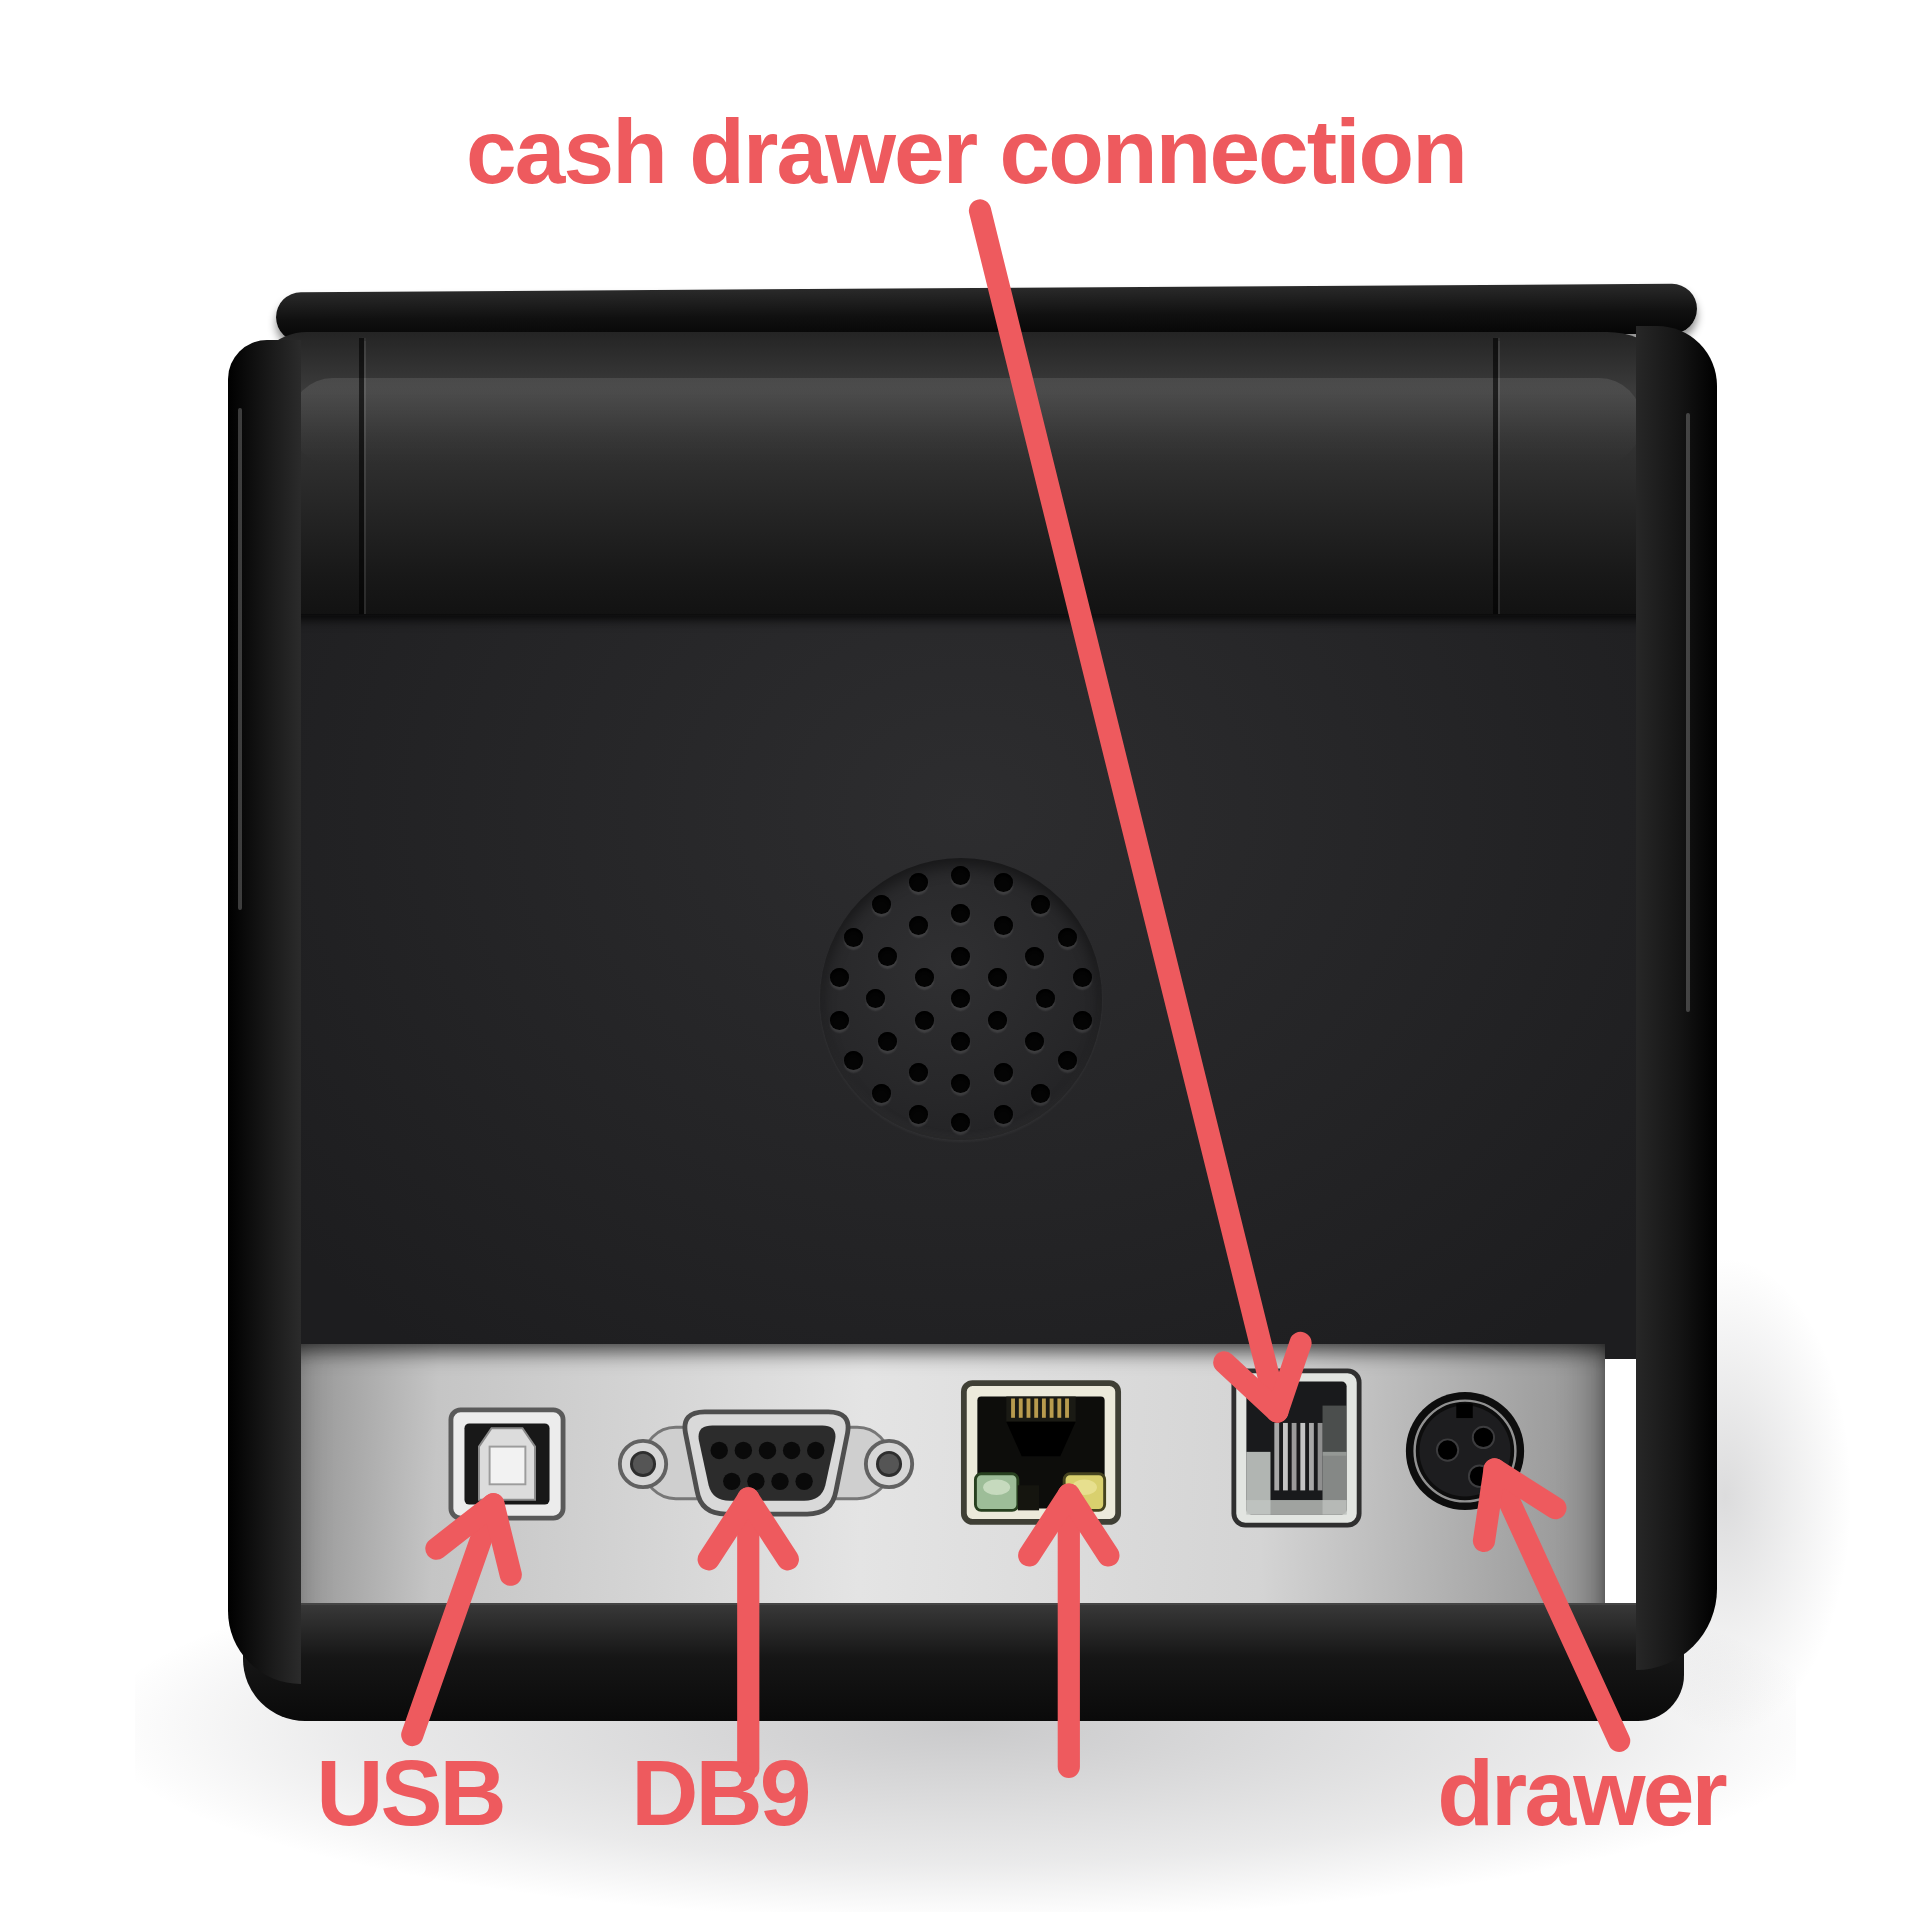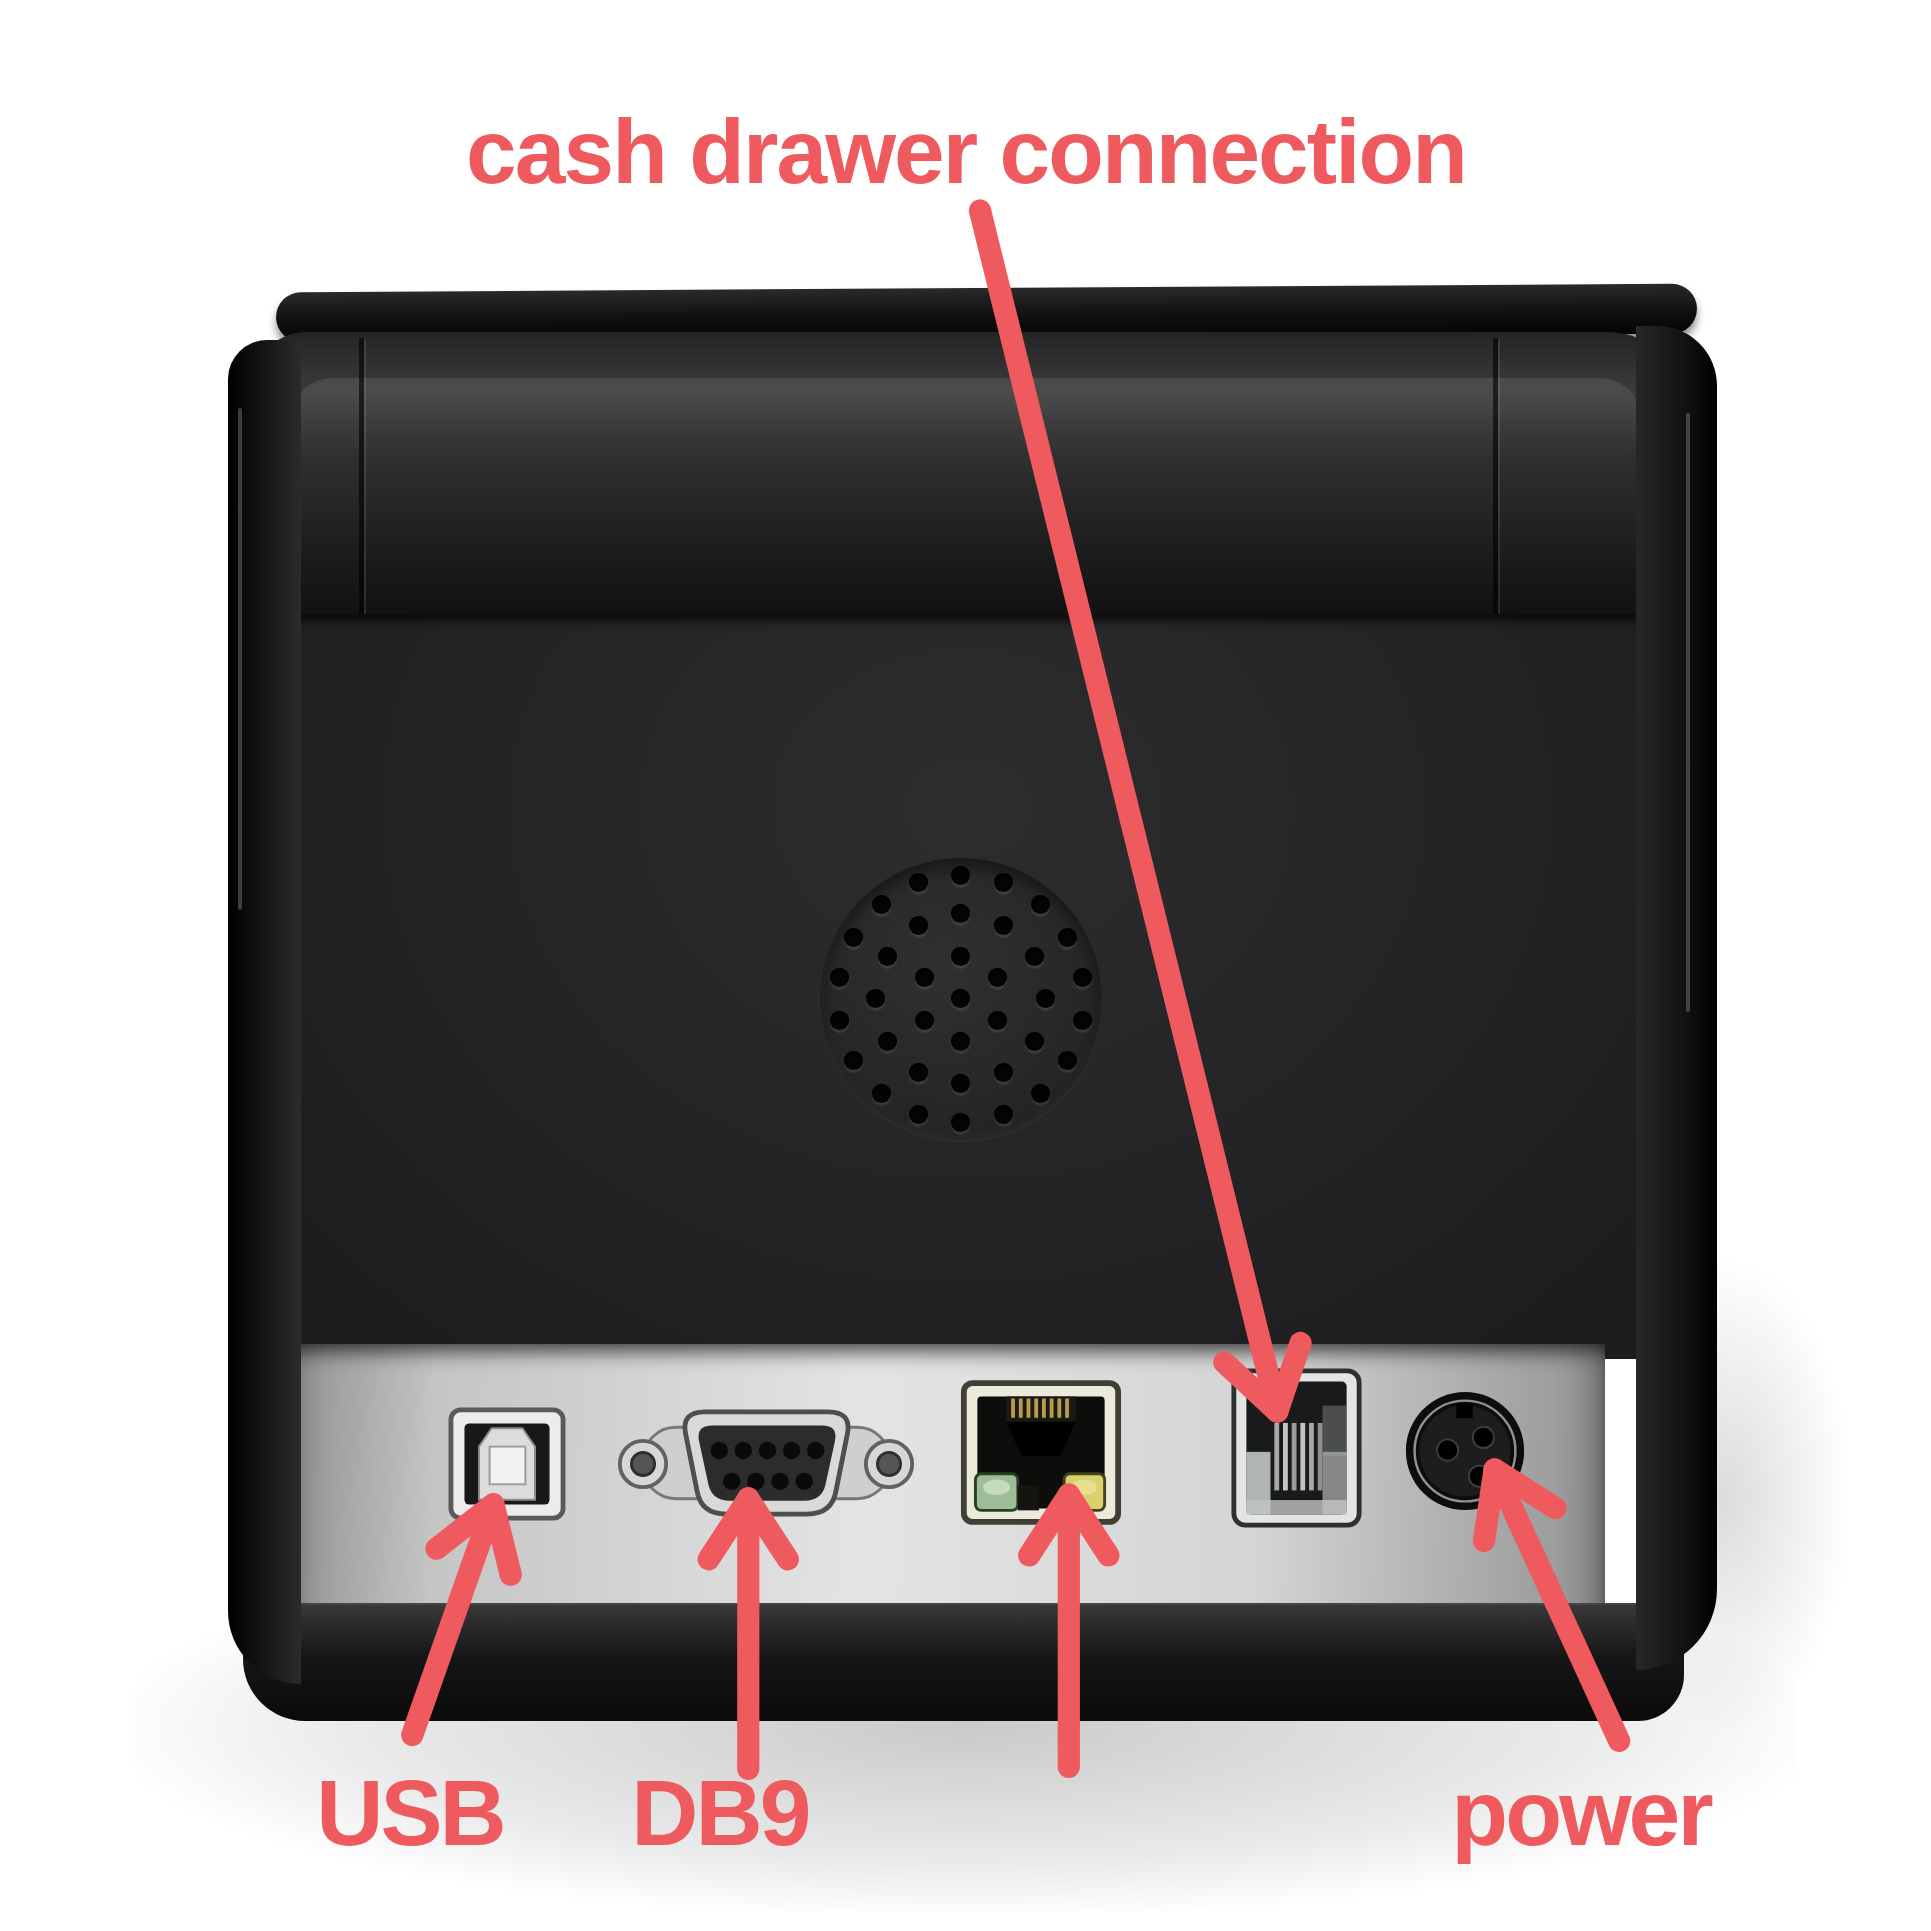--- a/index.html
+++ b/index.html
@@ -1,20 +1,20 @@
 <!DOCTYPE html>
 <html><head>
 <meta charset="utf-8">
 <style>
   html,body{margin:0;padding:0;background:#fff;}
   .scene{position:relative;width:1931px;height:1931px;background:#ffffff;overflow:hidden;
          font-family:"Liberation Sans", sans-serif;}
   .annot{color:var(--accent,#ee5a5e);font-weight:700;position:absolute;white-space:nowrap;}
   .page-title{top:100px;left:966px;transform:translateX(-50%);font-size:91px;letter-spacing:-1.9px;}
-  .port-label{top:1740px;transform:translateX(-50%);font-size:93px;letter-spacing:-2.9px;margin-top:20px;}
+  .port-label{top:1740px;transform:translateX(-50%);font-size:93px;letter-spacing:-2.9px;}
   .label-usb{left:410px;} .label-db9{left:720px;} .label-lan{left:1065px;} .label-power{left:1581px;}
 
   
   .floor-shadow{position:absolute;left:135px;top:1593px;width:1661px;height:319px;
     background:radial-gradient(ellipse at 50% 42%, rgba(50,50,55,.26), rgba(50,50,55,.10) 52%, rgba(50,50,55,0) 74%);}
   .side-shadow-right{position:absolute;left:1670px;top:1255px;width:183px;height:483px;
     background:radial-gradient(ellipse at 30% 50%, rgba(60,60,65,.18), rgba(60,60,65,0) 70%);}
 
   .printer-lid{position:absolute;left:276px;top:288px;width:1421px;height:50px;border-radius:25px;
     background:linear-gradient(180deg,#2a2a2a,#101010 55%,#050505);transform:rotate(-.35deg);
@@ -234,15 +234,15 @@
     </g>
     <g>
       <path d="M1677 1803 L1548 1522"></path>
       <path d="M1537 1596 L1548 1522 L1611 1562"></path>
     </g>
   </svg>
 
   <div class="annot page-title">cash drawer connection</div>
   <div class="annot port-label label-usb">USB</div>
   <div class="annot port-label label-db9">DB9</div>
-  <div class="annot port-label label-power">power</div>
+  <div class="annot port-label label-power">drawer</div>
 </div>
 
 
 </body></html>

